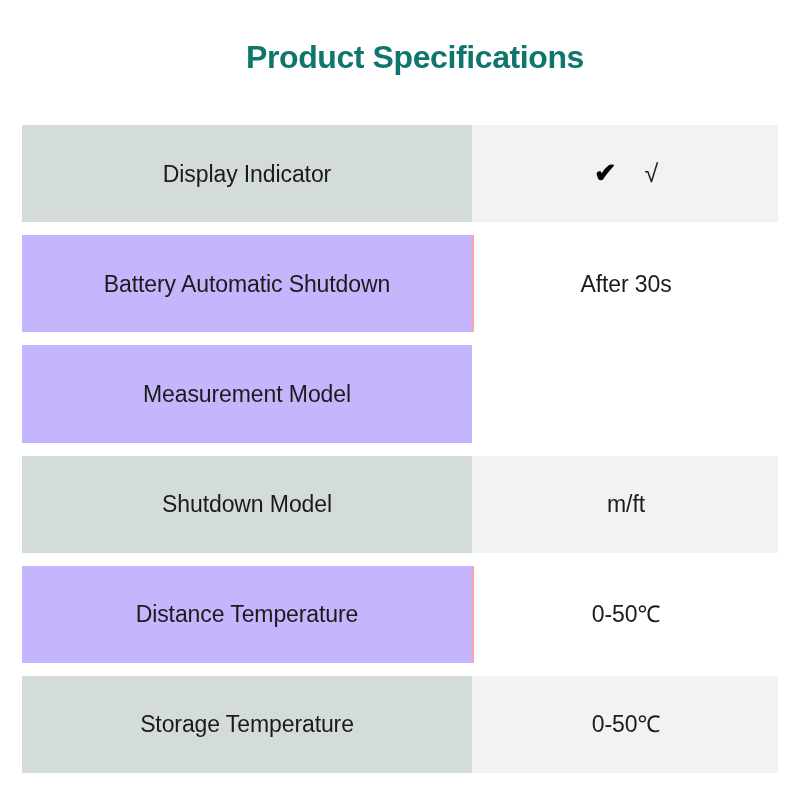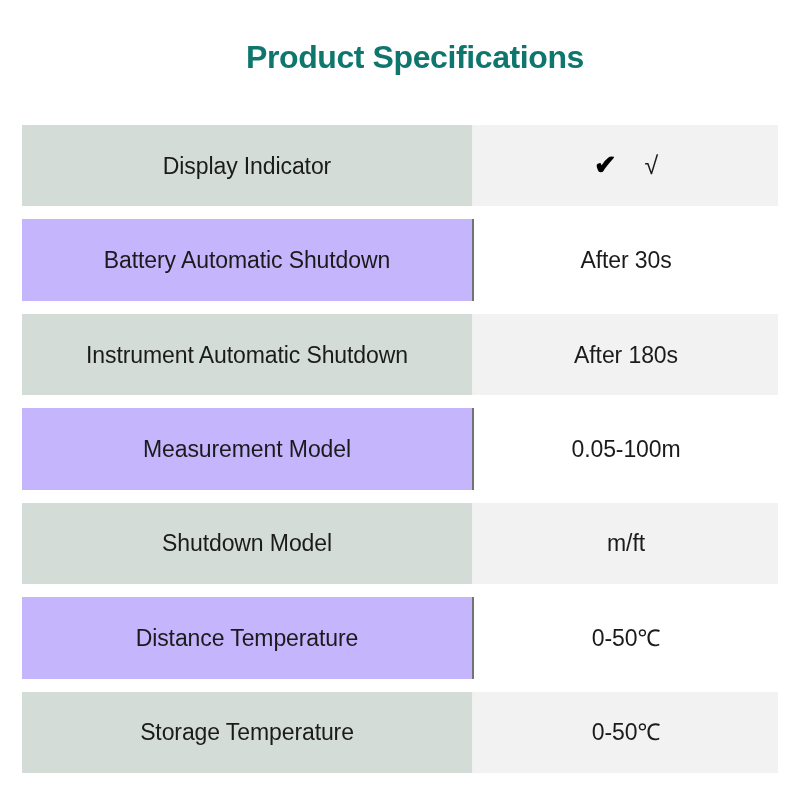--- a/index.html
+++ b/index.html
@@ -87,21 +87,21 @@
   }
 
   
   .spec-row.odd .spec-label  { background: #d4dcd8; }
   .spec-row.odd .spec-value  { background: #f2f2f2; }
   .spec-row.even .spec-label { background: #c4b5fd; }
   .spec-row.even .spec-value { background: #ffffff; }
 
   
   .spec-row.odd .spec-value  { border-left: 2px solid #eef1ef; }
-  .spec-row.even .spec-value { border-left: 2px solid #737373; }
+  .spec-row.even .spec-value { border-left: 2px solid #fca5a5; }
 
   
   .check-group {
     display: flex;
     flex-direction: row;
     align-items: center;
     justify-content: center;
     gap: 28px;
   }
   .check-bold {
@@ -136,28 +136,23 @@
           <span class="check-thin">√</span>
         </span>
       </div>
     </div>
 
     <div class="spec-row even">
       <div class="spec-label">Battery Automatic Shutdown</div>
       <div class="spec-value">After 30s</div>
     </div>
 
-    <div class="spec-row odd">
-      <div class="spec-label">Instrument Automatic Shutdown</div>
-      <div class="spec-value">After 180s</div>
-    </div>
 
     <div class="spec-row even">
       <div class="spec-label">Measurement Model</div>
-      <div class="spec-value">0.05-100m</div>
     </div>
 
     <div class="spec-row odd">
       <div class="spec-label">Shutdown Model</div>
       <div class="spec-value">m/ft</div>
     </div>
 
     <div class="spec-row even">
       <div class="spec-label">Distance Temperature</div>
       <div class="spec-value">0-50℃</div>

